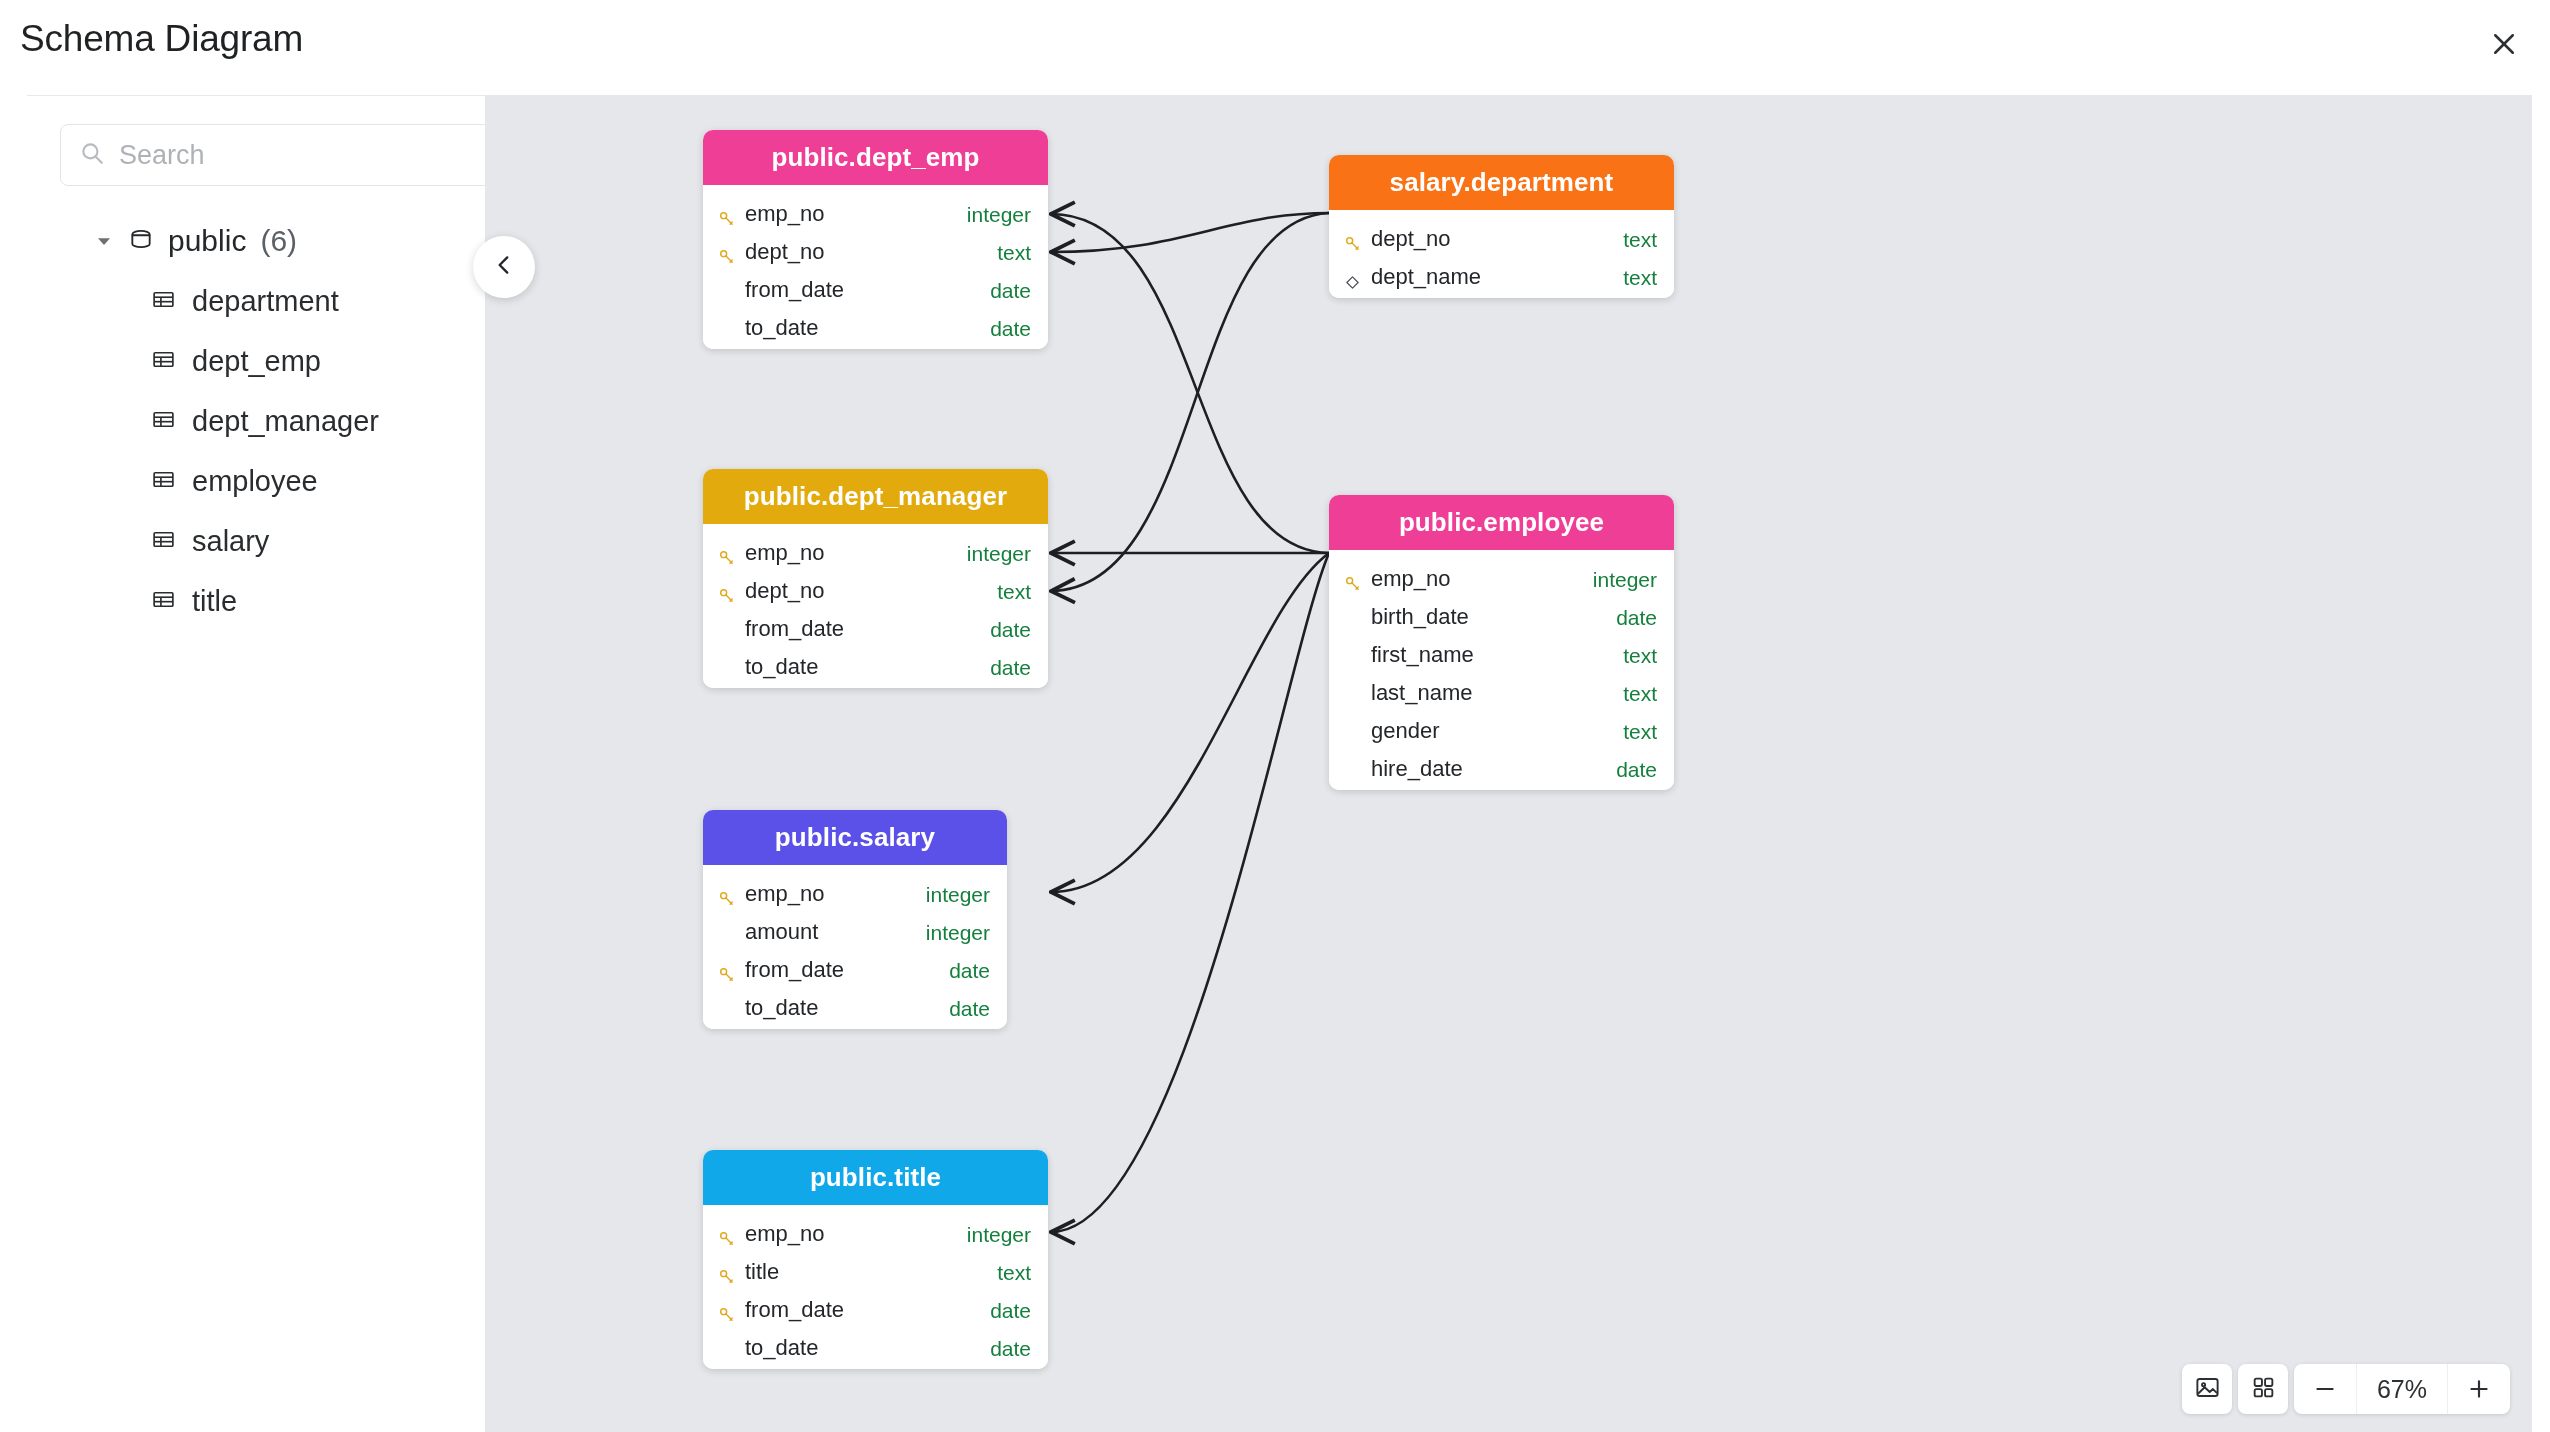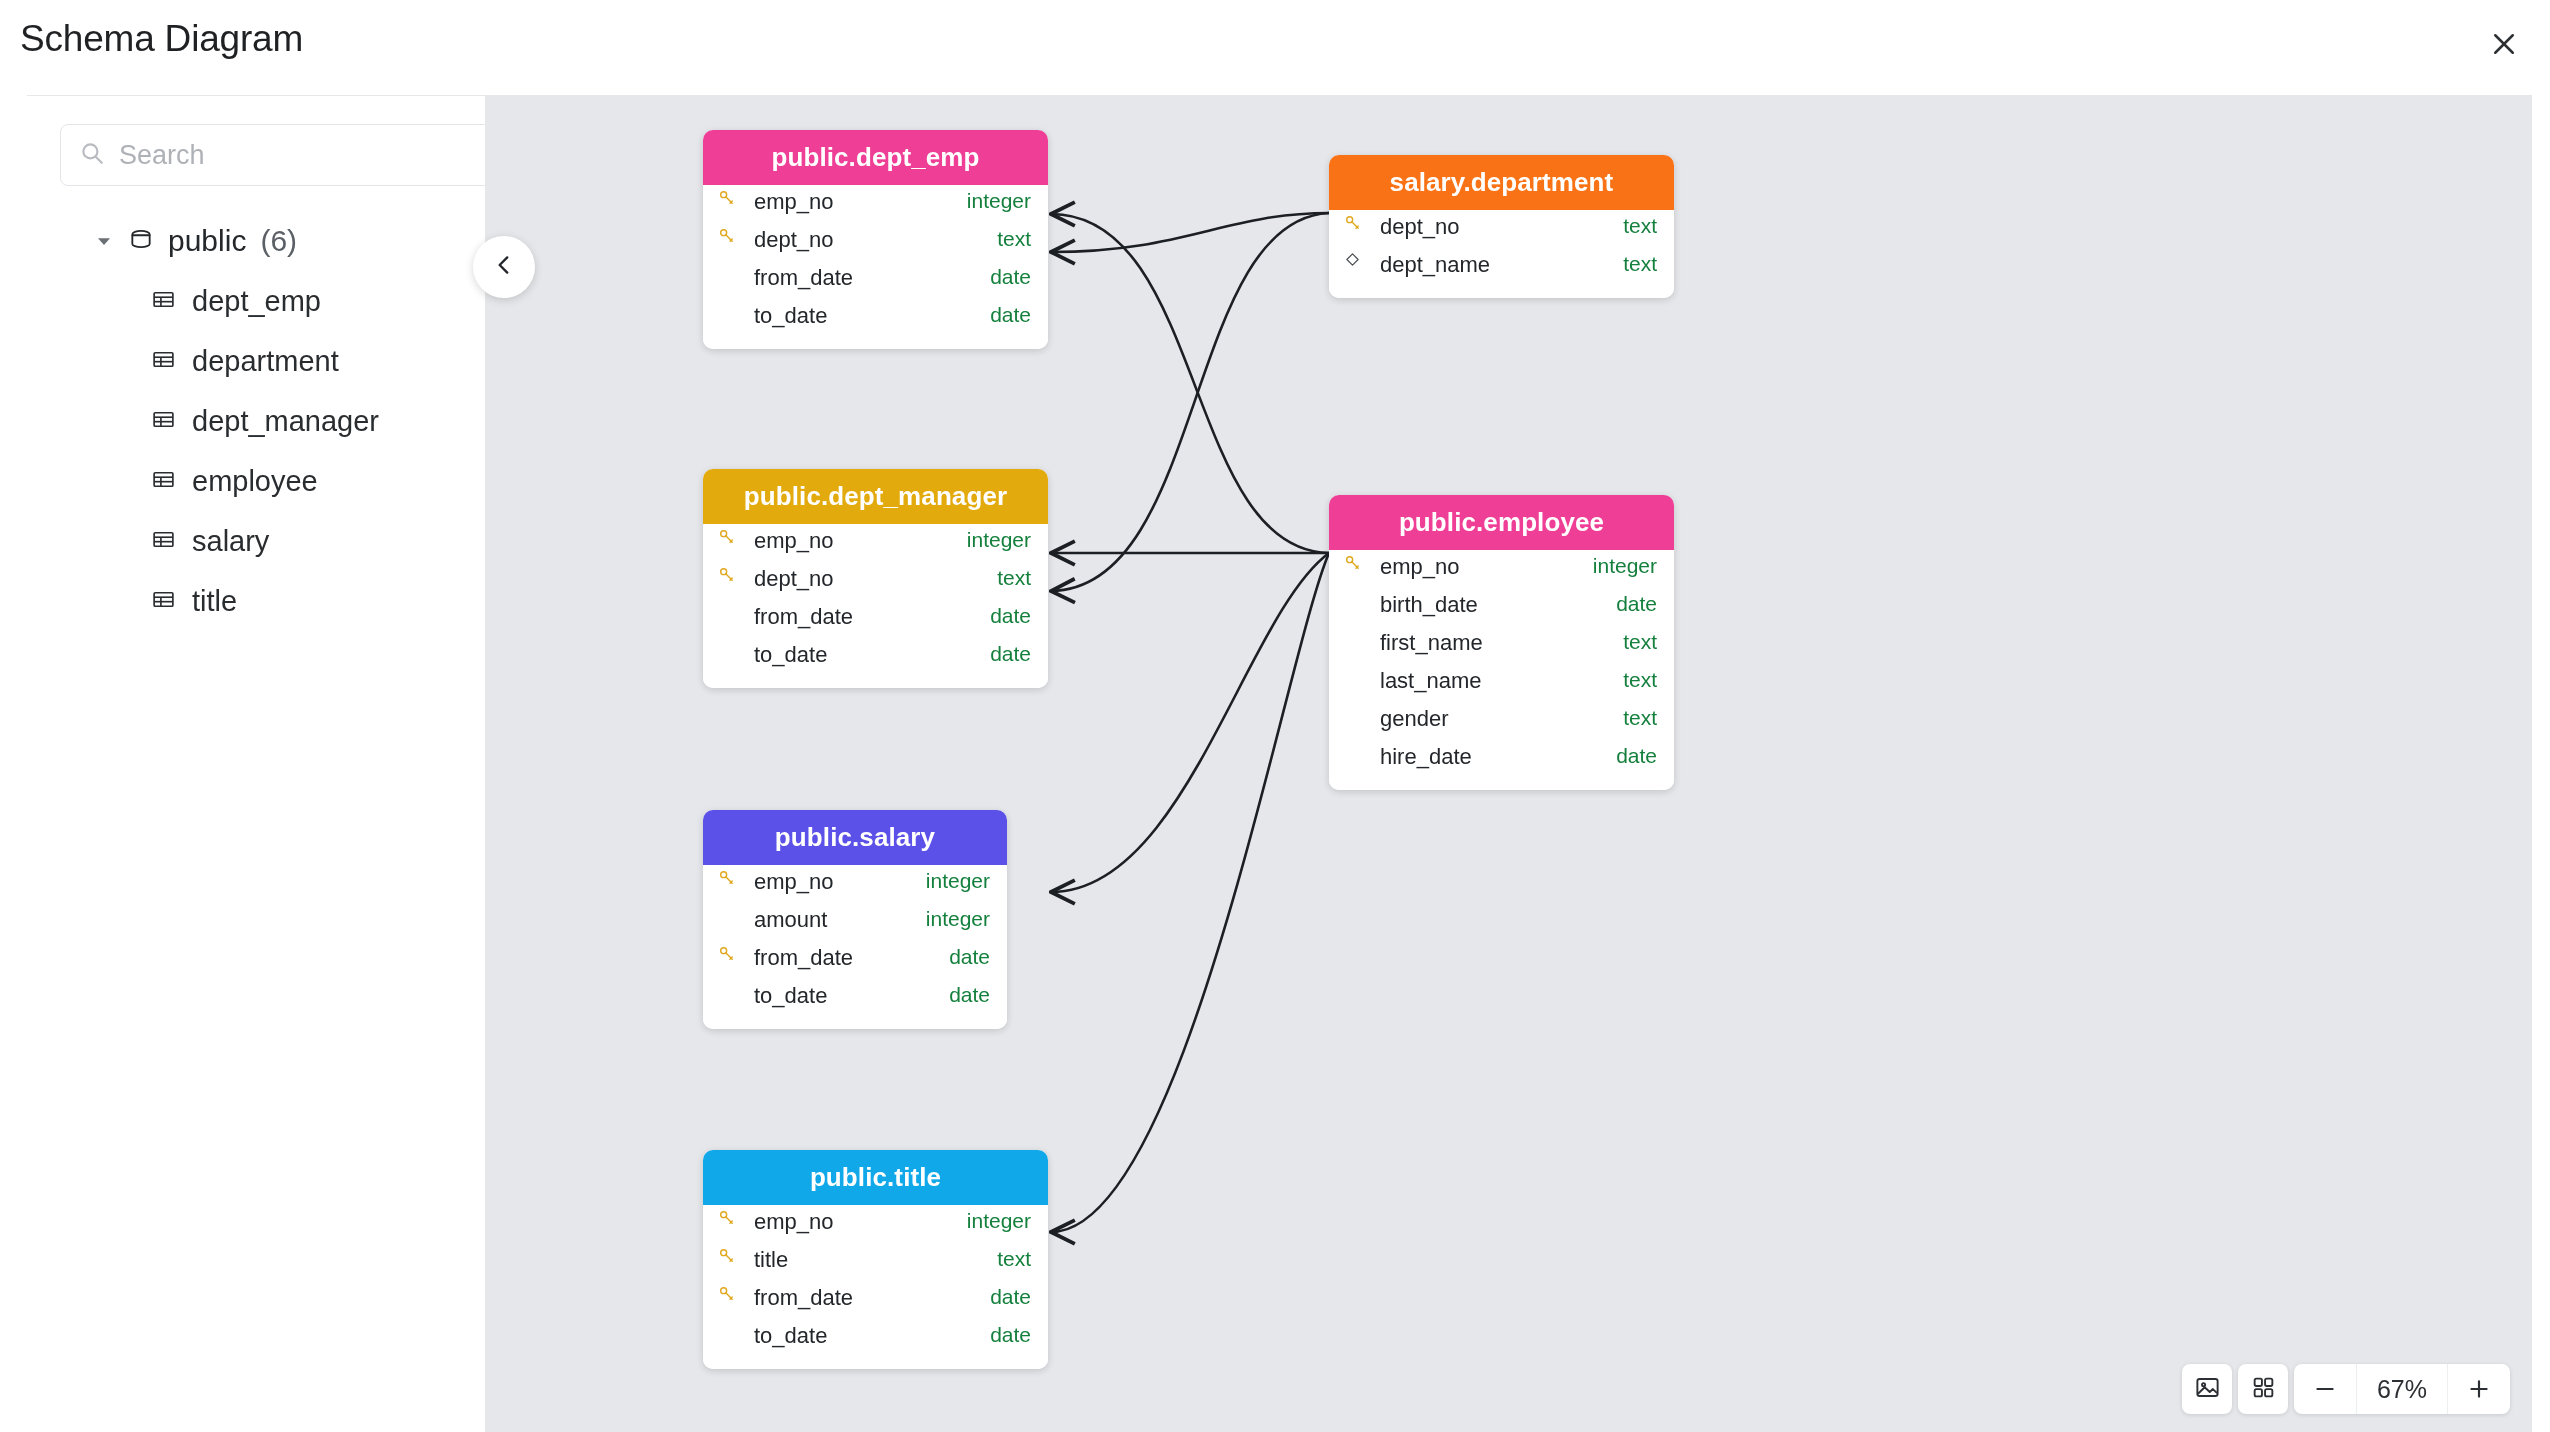--- a/index.html
+++ b/index.html
@@ -132,23 +132,23 @@
     display: flex; align-items: center; justify-content: center;
     color: #ffffff;
     font-size: 26px;
     font-weight: bold;
     letter-spacing: 0.1px;
     white-space: nowrap;
   }
   .node-body { background: #ffffff; padding: 4px 0 8px 0; }
   .col-row {
     height: 38px;
-    display: flex; align-items: flex-start;
+    display: flex; align-items: flex-end;
     padding: 0 17px 0 13px;
-    gap: 18px;
+    gap: 9px;
   }
   .col-icon { flex: 0 0 auto; width: 20px; display: flex; align-items: center; justify-content: center; }
   .col-name {
     font-size: 22px; color: #23262a; flex: 1 1 auto; white-space: nowrap;
   }
   .col-type {
     font-size: 21px; color: #15803d; white-space: nowrap;
   }
 
   
@@ -237,33 +237,33 @@
 
       <div class="tree-row table">
         <span class="ico">
           <svg width="25" height="25" viewBox="0 0 24 24" fill="none" stroke="#2a2d30" stroke-width="1.6">
             <rect x="3" y="5.5" width="18" height="13" rx="1"></rect>
             <line x1="3" y1="9.8" x2="21" y2="9.8"></line>
               <line x1="3" y1="14.1" x2="21" y2="14.1"></line>
             <line x1="9.5" y1="9.8" x2="9.5" y2="18.5"></line>
           </svg>
         </span>
-        <span class="table-label">dept_emp</span>
+        <span class="table-label">department</span>
       </div>
 
       <div class="tree-row table">
         <span class="ico">
           <svg width="25" height="25" viewBox="0 0 24 24" fill="none" stroke="#2a2d30" stroke-width="1.6">
             <rect x="3" y="5.5" width="18" height="13" rx="1"></rect>
             <line x1="3" y1="9.8" x2="21" y2="9.8"></line>
               <line x1="3" y1="14.1" x2="21" y2="14.1"></line>
             <line x1="9.5" y1="9.8" x2="9.5" y2="18.5"></line>
           </svg>
         </span>
-        <span class="table-label">department</span>
+        <span class="table-label">dept_emp</span>
       </div>
 
       <div class="tree-row table">
         <span class="ico">
           <svg width="25" height="25" viewBox="0 0 24 24" fill="none" stroke="#2a2d30" stroke-width="1.6">
             <rect x="3" y="5.5" width="18" height="13" rx="1"></rect>
             <line x1="3" y1="9.8" x2="21" y2="9.8"></line>
               <line x1="3" y1="14.1" x2="21" y2="14.1"></line>
             <line x1="9.5" y1="9.8" x2="9.5" y2="18.5"></line>
           </svg>

